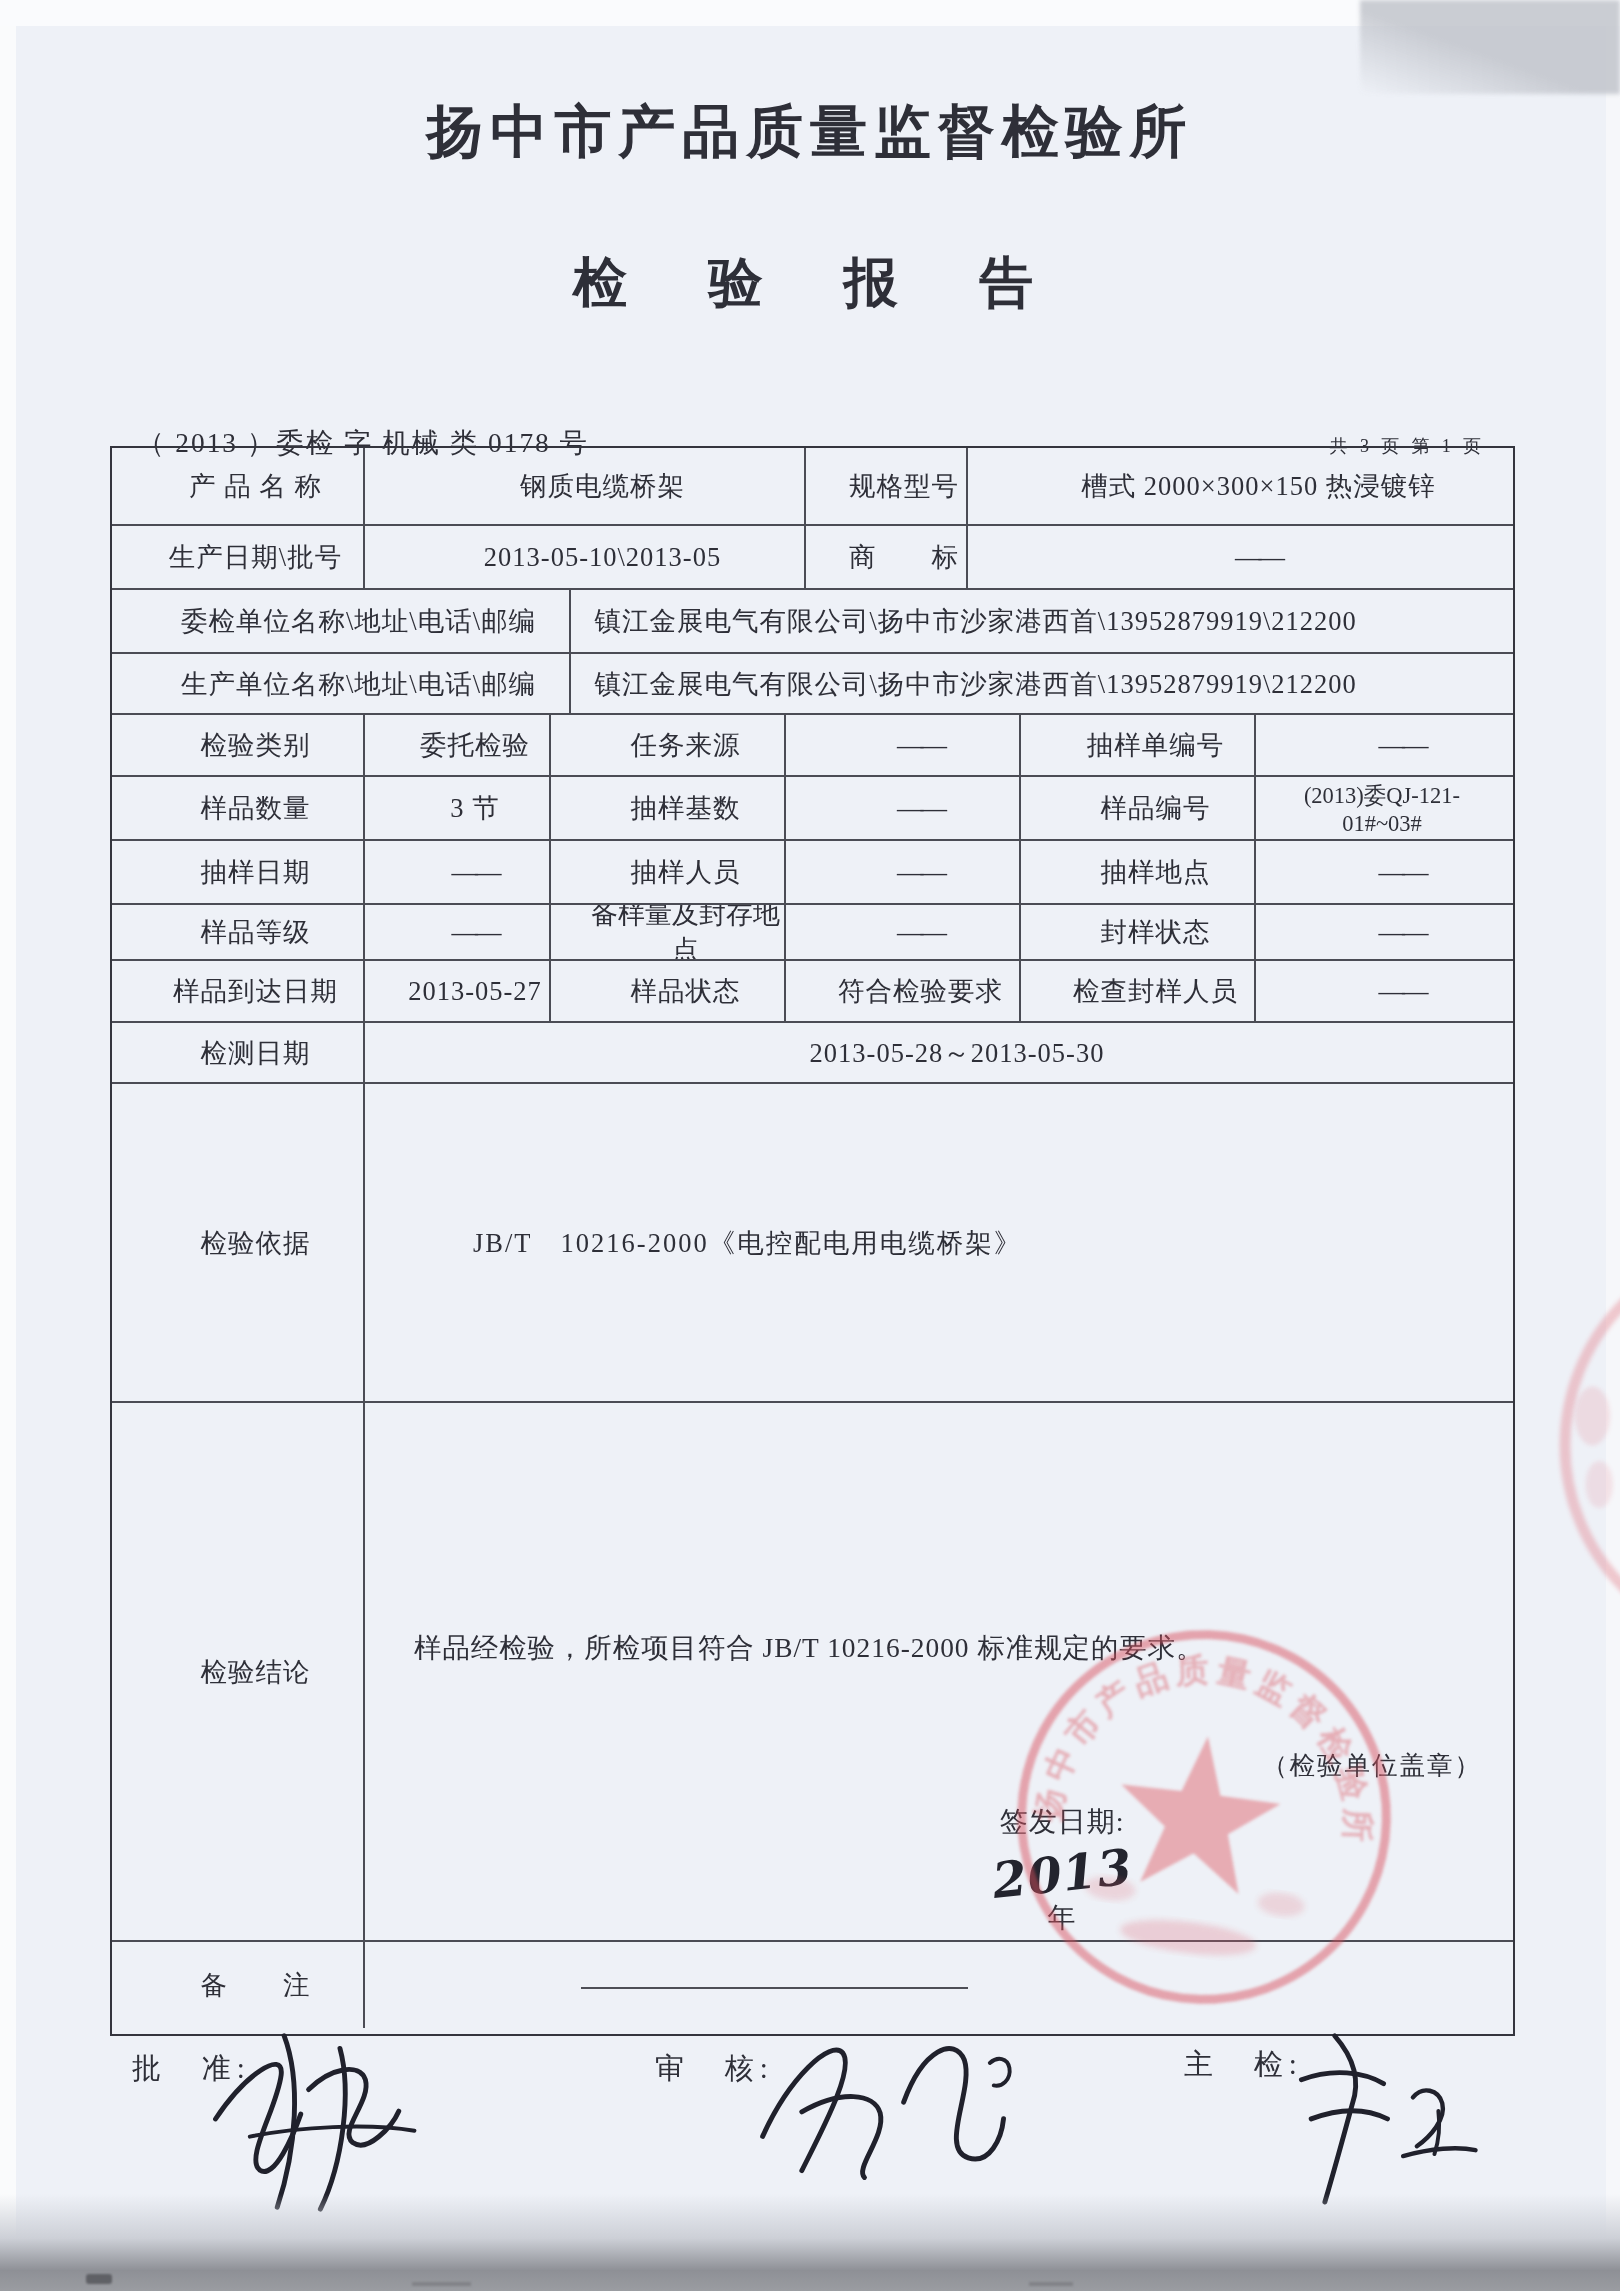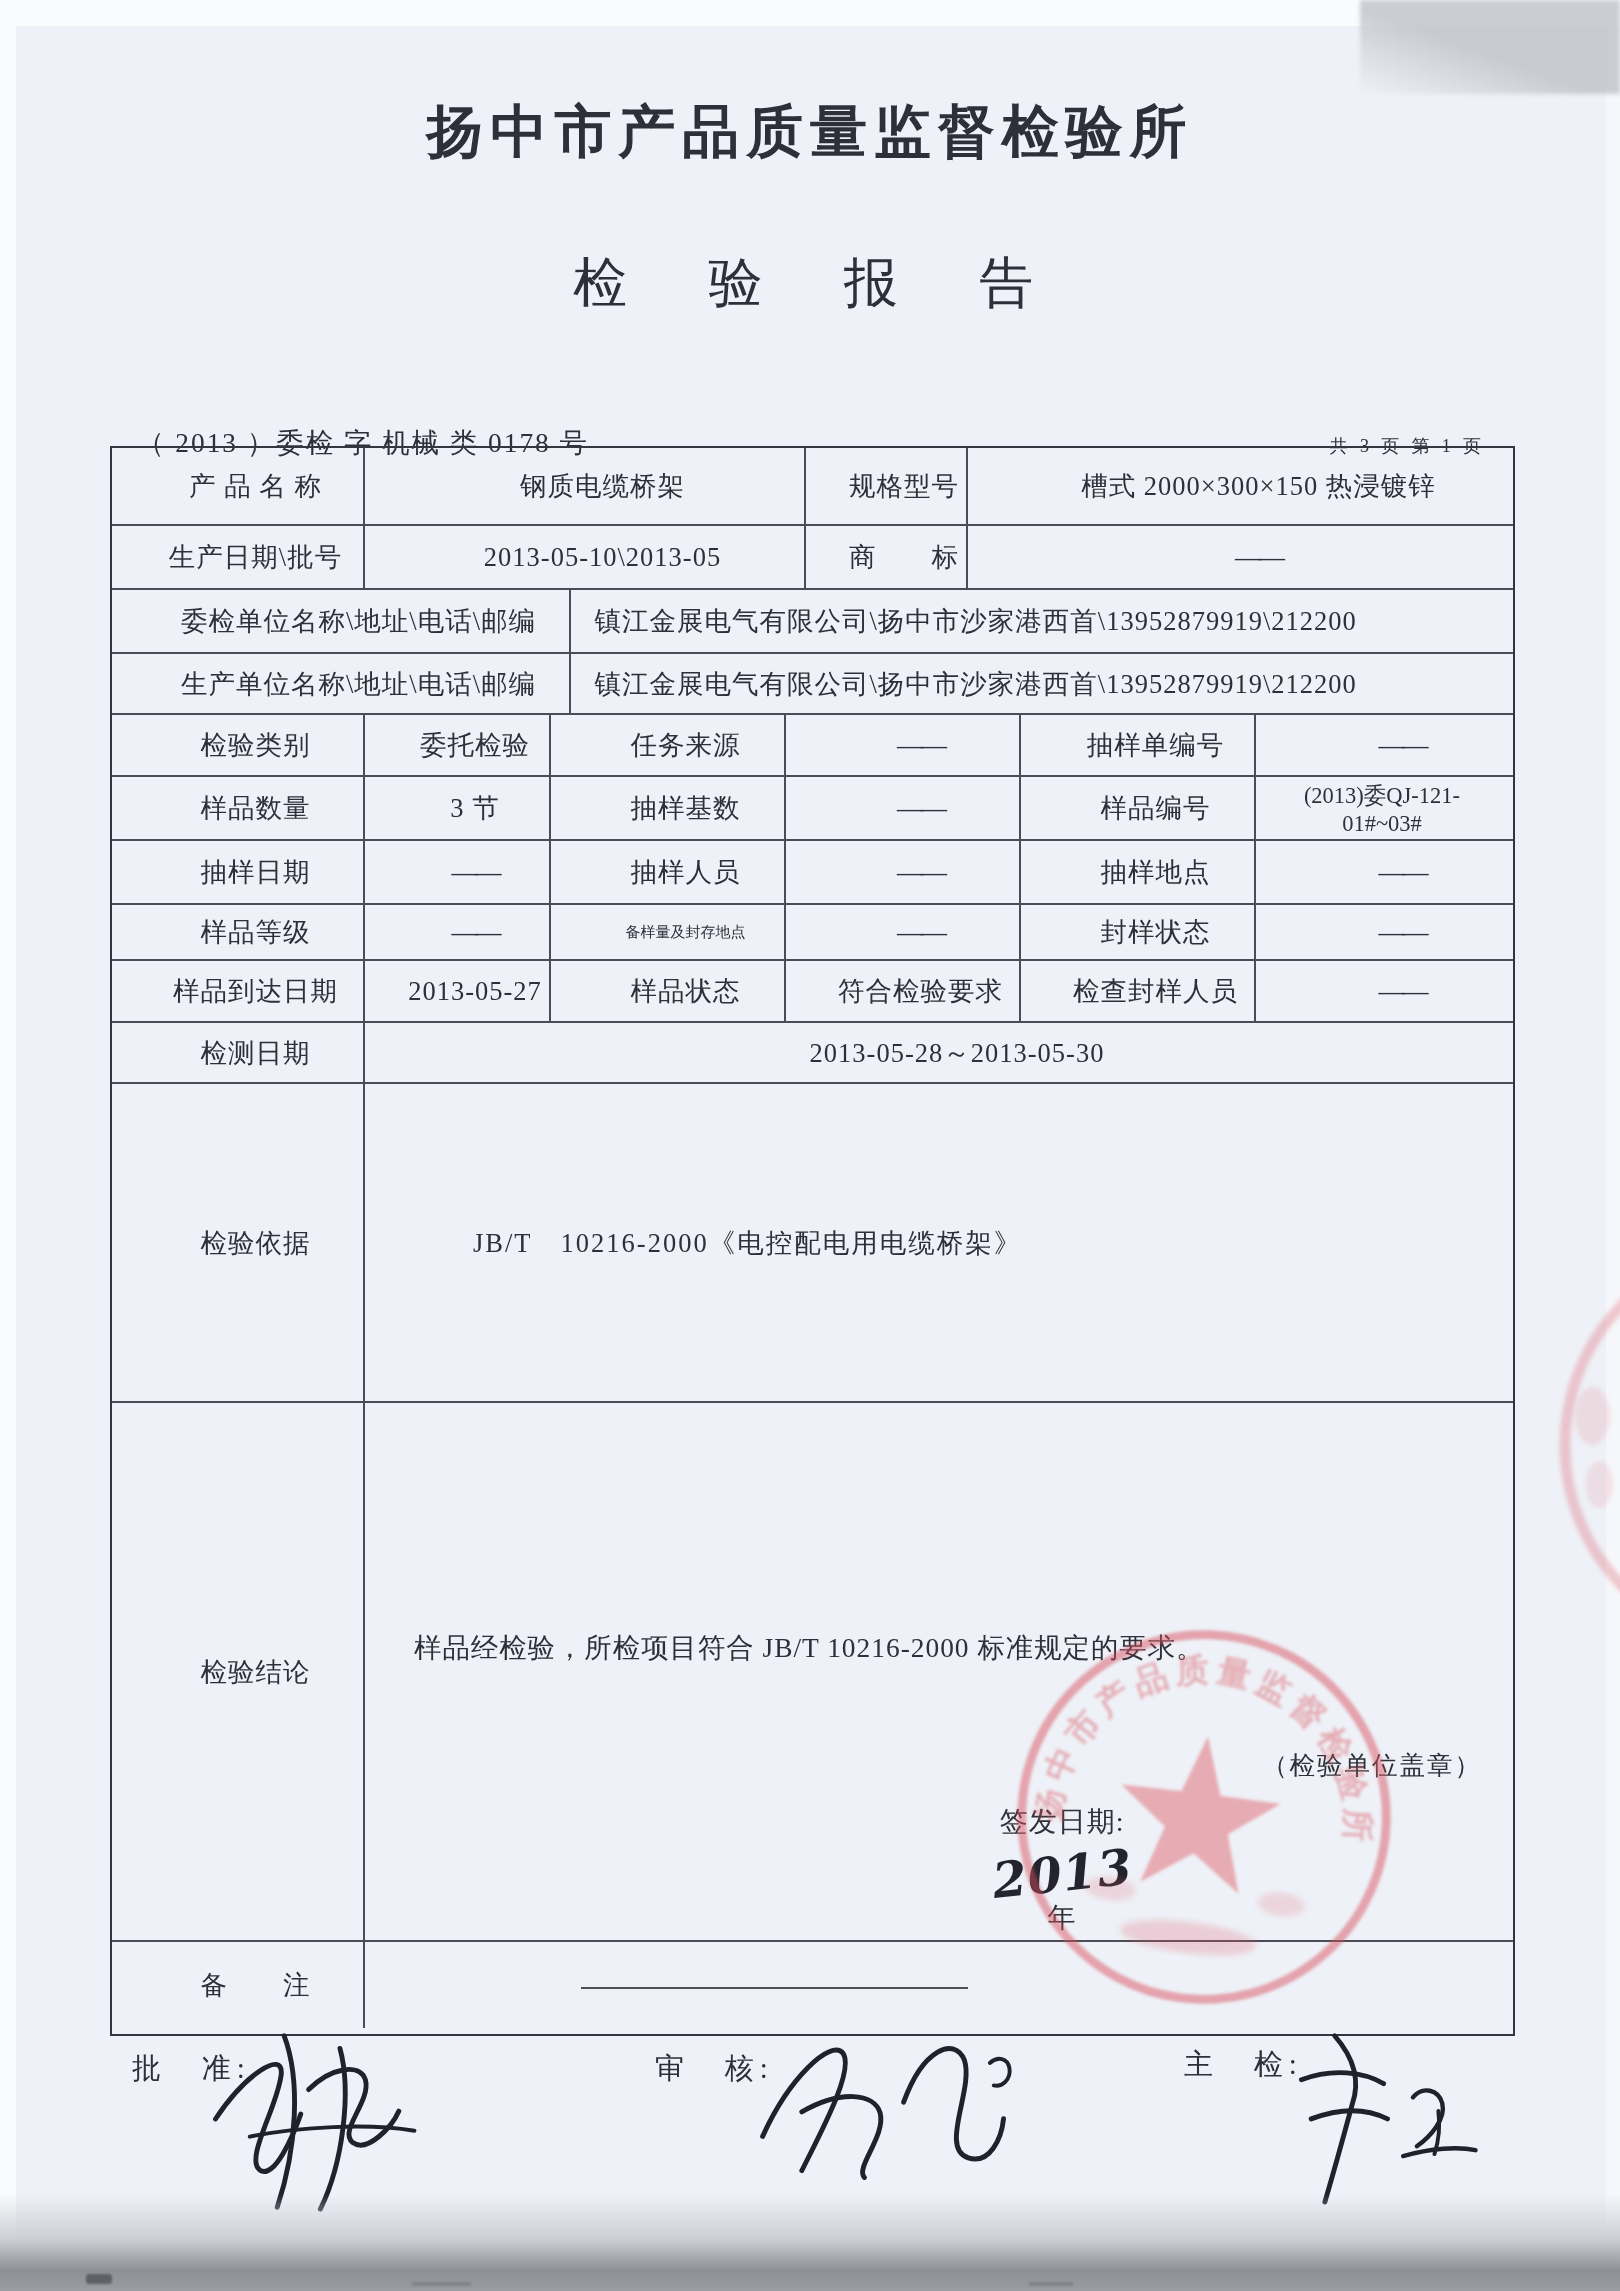--- a/index.html
+++ b/index.html
@@ -33,21 +33,21 @@
   }
   .bottom-speck{position:absolute;left:86px;bottom:7.8px;width:25.5px;height:9.8px;background:#4a4b50;border-radius:2.9px;opacity:.7;filter:blur(1px);}
   .bottom-dash{position:absolute;bottom:5.9px;height:3.9px;background:#6d6e73;opacity:.5;filter:blur(1px);}
   
   .org-name{
     position:absolute;left:0;top:94px;width:1620px;
     text-align:center;font-size:57px;font-weight:bold;letter-spacing:6.9px;margin:0;
   }
   .report-title{
     position:absolute;left:0;top:247px;width:1620px;
-    text-align:center;font-size:54px;font-weight:normal;letter-spacing:13.7px;margin:0;
+    text-align:center;font-size:54px;font-weight:bold;letter-spacing:13.7px;margin:0;
   }
   .doc-line{position:absolute;left:137px;top:400px;width:1348px;display:flex;justify-content:space-between;align-items:baseline;margin-top:25px;}
   .doc-number{font-size:27.4px;letter-spacing:2px;}
   .page-info{font-size:18px;letter-spacing:3.9px;}
   
   .report-table{
     position:absolute;left:110px;top:446px;width:1401px;height:1586px;
     border:2.9px solid var(--line-dark);
     box-sizing:content-box;
     background:transparent;
@@ -56,21 +56,21 @@
   .trow.last{border-bottom:none;}
   .tc{
     box-sizing:border-box;border-right:2px solid var(--line);
     display:flex;align-items:center;justify-content:center;
     font-size:26.5px;text-align:center;letter-spacing:1px;
     overflow:hidden;
     padding-left:36px;
   }
   .tc.tc-last{border-right:none;}
   .tc.left{justify-content:flex-start;text-align:left;padding-left:23.5px;}
-  .tc.small{font-size:15px;letter-spacing:0;}
+  .tc.small{font-size:27px;letter-spacing:0;}
   .tc.condensed{font-size:22.5px;letter-spacing:0;}
   .dash{letter-spacing:-2.9px;}
   
   .basis-val{justify-content:flex-start;text-align:left;padding-left:108px;letter-spacing:2px;}
   
   .r12val{position:relative;}
   .conclusion-text{position:absolute;left:49px;top:227px;font-size:27.4px;letter-spacing:1px;}
   .stamp-note{position:absolute;right:31px;top:345px;font-size:25.5px;letter-spacing:2px;}
   .issue-line{position:absolute;left:623px;top:400px;font-size:28px;display:flex;align-items:center;white-space:nowrap;flex-direction:column;}
   .issue-line .unit{margin:0 9.8px;}

